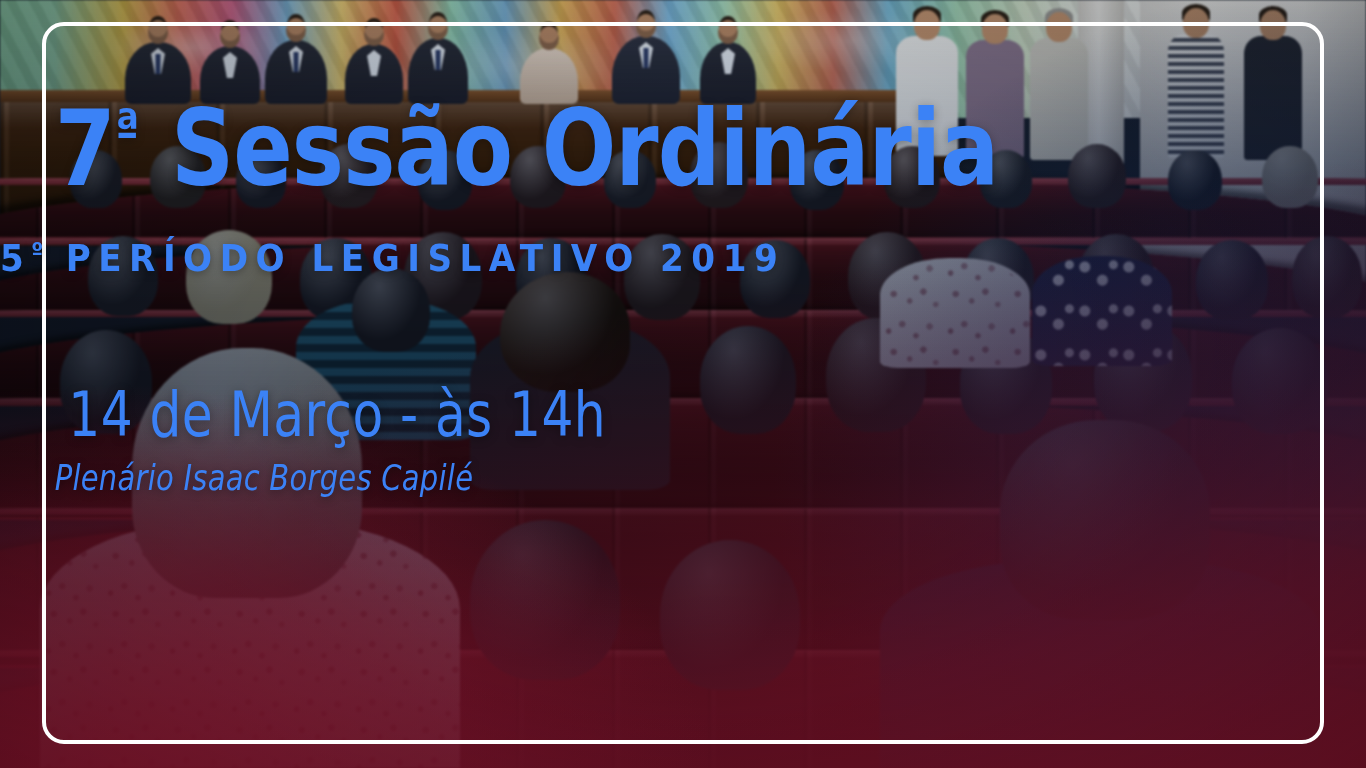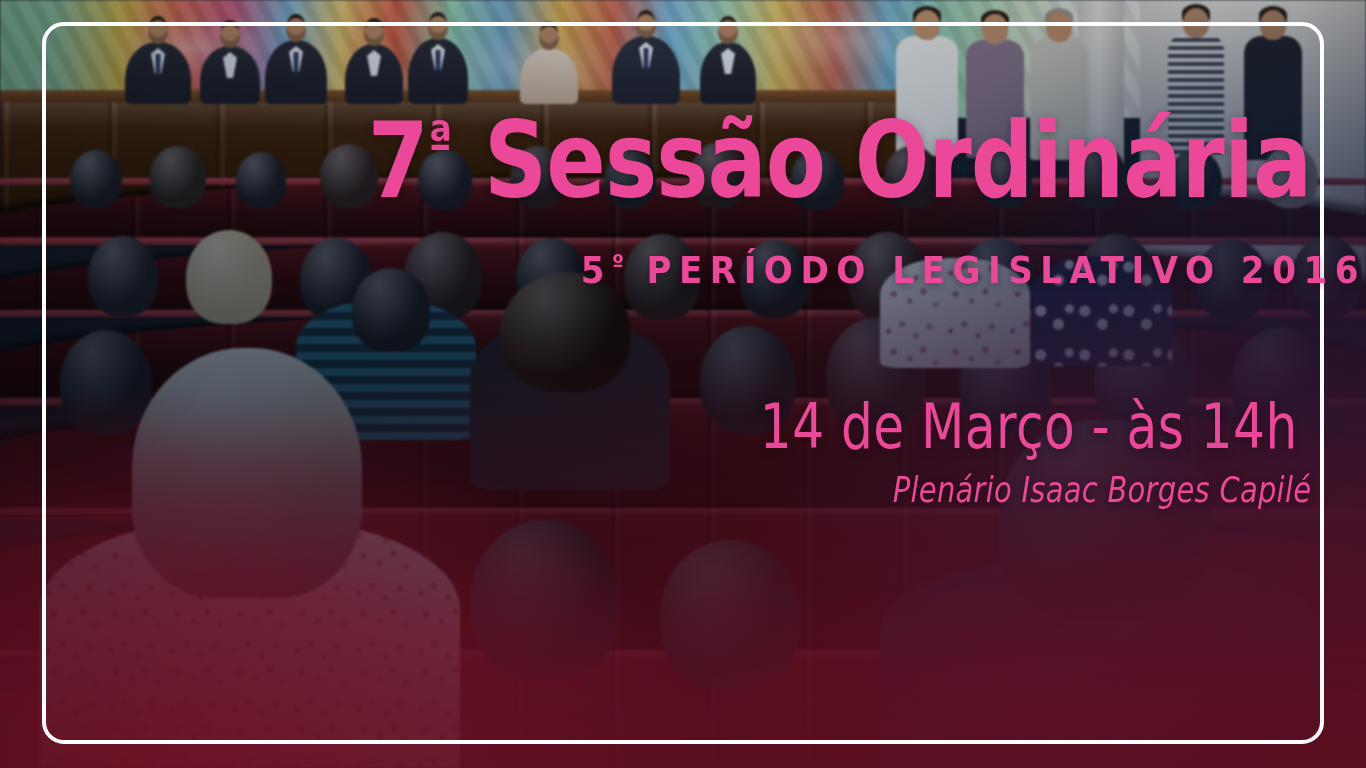--- a/index.html
+++ b/index.html
@@ -234,23 +234,22 @@
     border: 4px solid #ffffff;
     border-radius: 22px;
     box-sizing: border-box;
     pointer-events: none;
   }
 
   
   .text-layer {
     position: absolute;
     inset: 0;
-    text-align: right;
-    color: #ec4899;
-    margin-top: 12px;
+    text-align: left;
+    color: #3b82f6;
   }
 
   .title {
     position: absolute;
     left: 0; right: 0; top: 96px;
     font-family: "DejaVu Sans Condensed", "Liberation Sans Narrow", "Liberation Sans", sans-serif;
     font-weight: 700;
     font-size: 106px;
     line-height: 1.0;
     letter-spacing: -1px;
@@ -550,21 +549,21 @@
 
   <div class="frame"></div>
 
   <div class="text-layer">
 
     <div class="title">
       <span>7</span><span class="ord">ª</span><span> Sessão Ordinária</span>
     </div>
 
     <div class="subtitle">
-      <span>5</span><span class="ordm">º</span><span> PERÍODO LEGISLATIVO 2016</span>
+      <span>5</span><span class="ordm">º</span><span> PERÍODO LEGISLATIVO 2019</span>
     </div>
 
     <div class="date">14 de Março - às 14h</div>
 
     <div class="venue">Plenário Isaac Borges Capilé</div>
 
   </div>
 
 </div>
 

